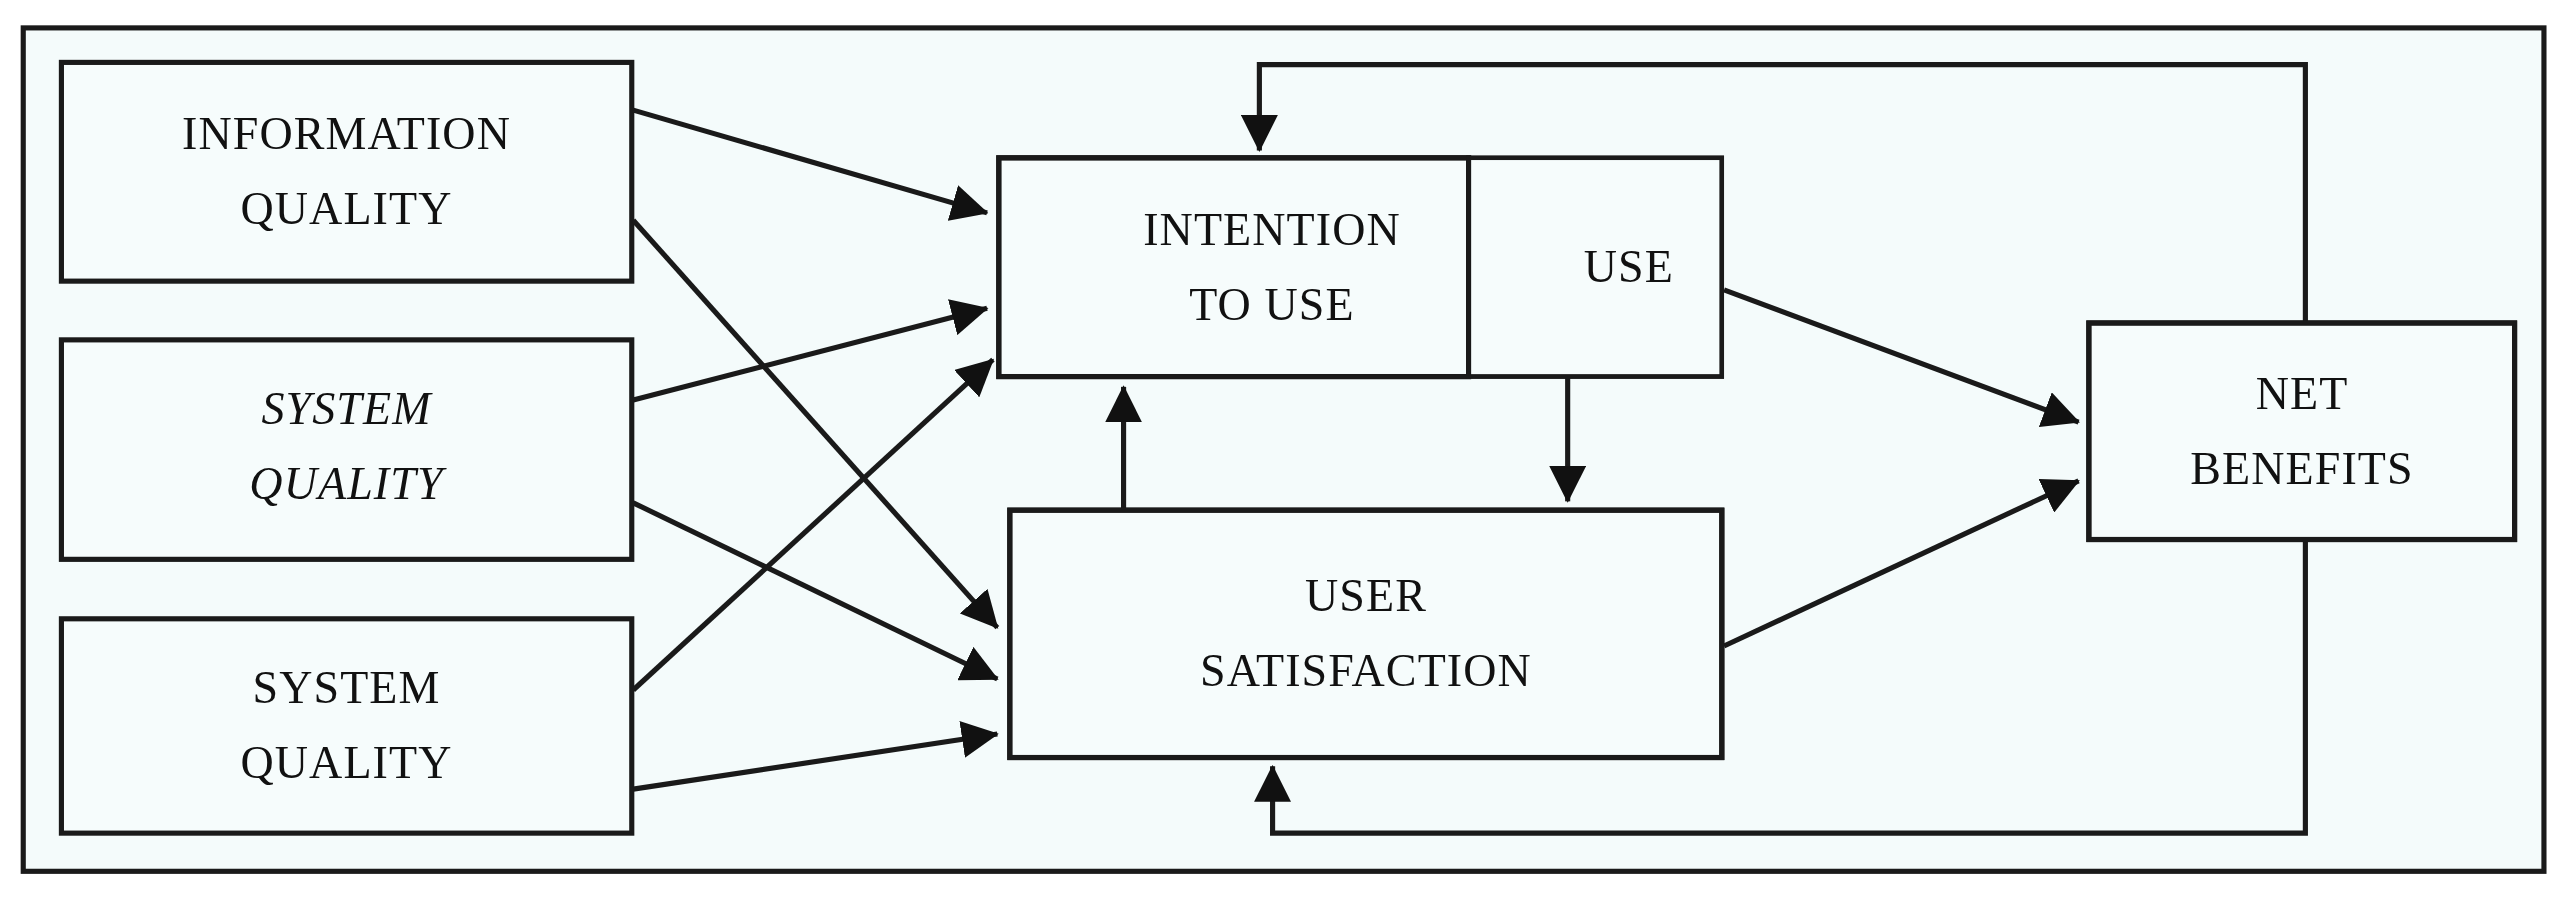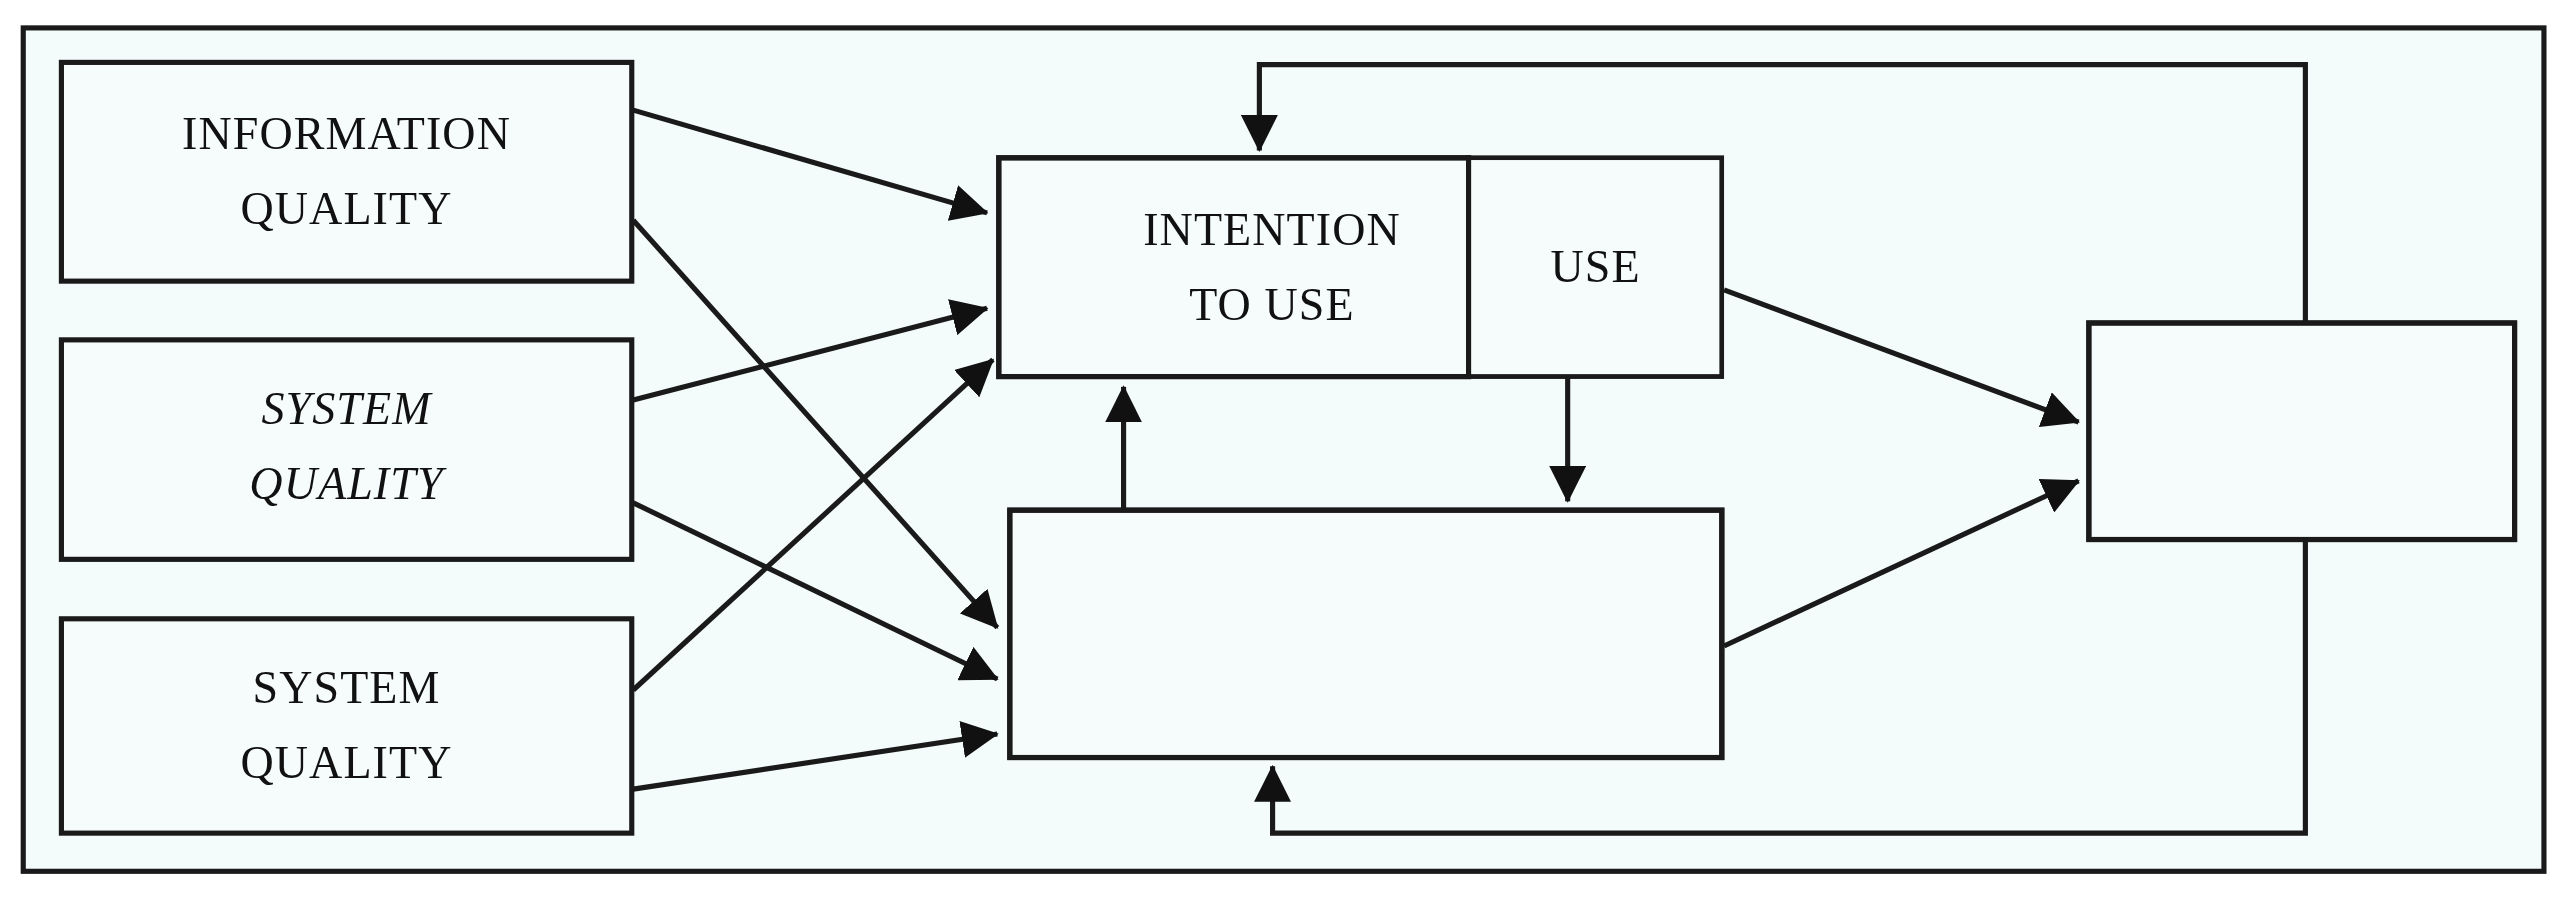--- a/index.html
+++ b/index.html
@@ -120,20 +120,28 @@
   <div class="box-label" style="left:61px;  top:619px; width:571px; height:214px;">
     <span class="ln">SYSTEM</span>
     <span class="ln">QUALITY</span>
   </div>
 
   <div class="box-label" style="left:1037px; top:158px; width:470px; height:219px;">
     <span class="ln">INTENTION</span>
     <span class="ln">TO USE</span>
   </div>
 
-  <div class="box-label" style="left:1469px; top:158px; width:253px; height:219px;">
+  <div class="box-label" style="left:1421px; top:158px; width:253px; height:219px;align-items:flex-end;">
     <span class="ln">USE</span>
   </div>
 
+  <div class="box-label" style="left:1010px; top:510px; width:712px; height:247px;">
+    <span class="ln">USER</span>
+    <span class="ln">SATISFACTION</span>
+  </div>
 
+  <div class="box-label" style="left:2089px; top:323px; width:426px; height:217px;">
+    <span class="ln">NET</span>
+    <span class="ln">BENEFITS</span>
+  </div>
 
 </div>
 
 
 </body></html>

